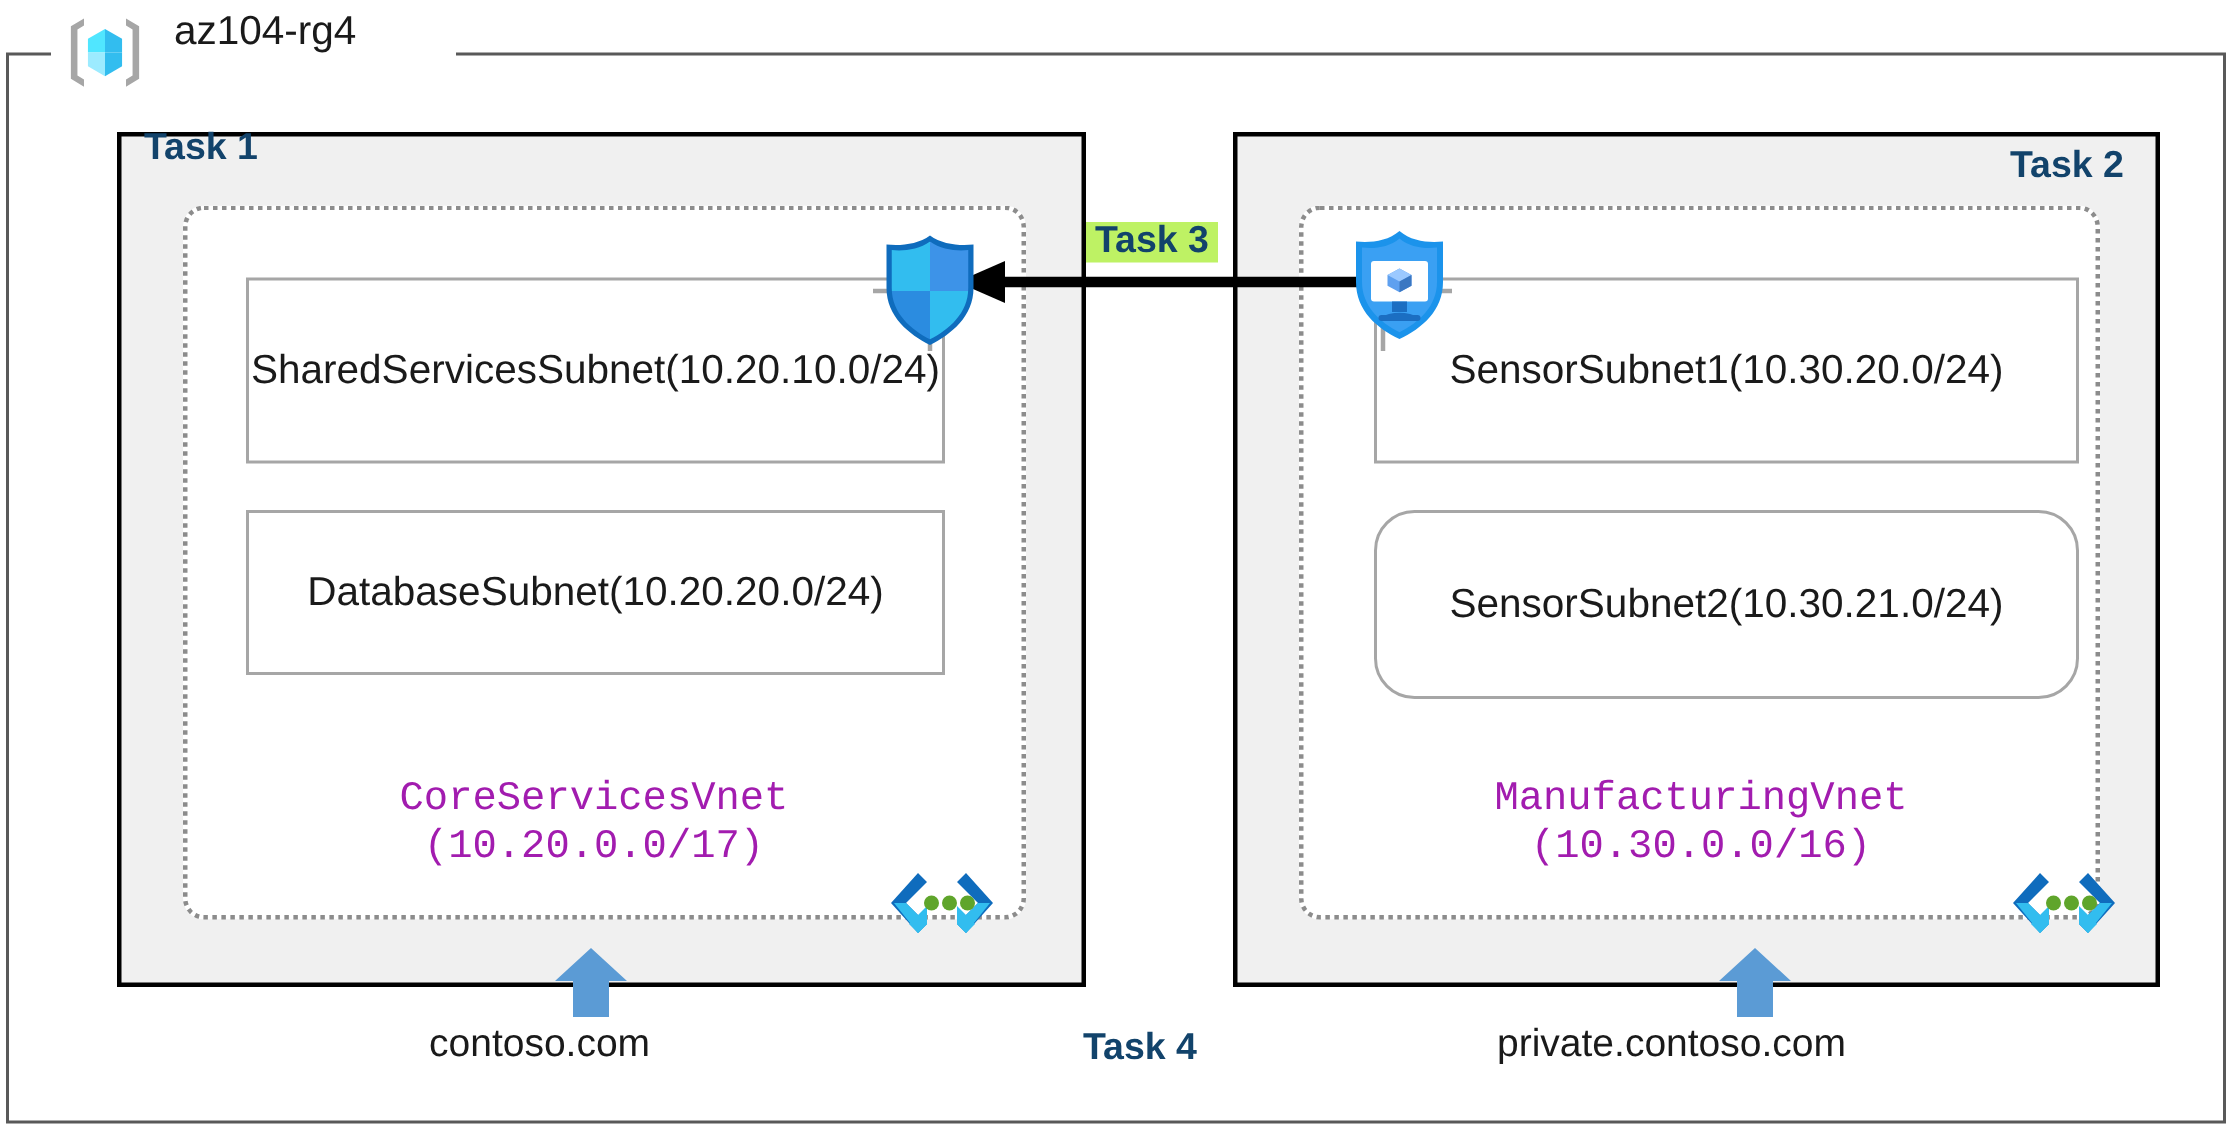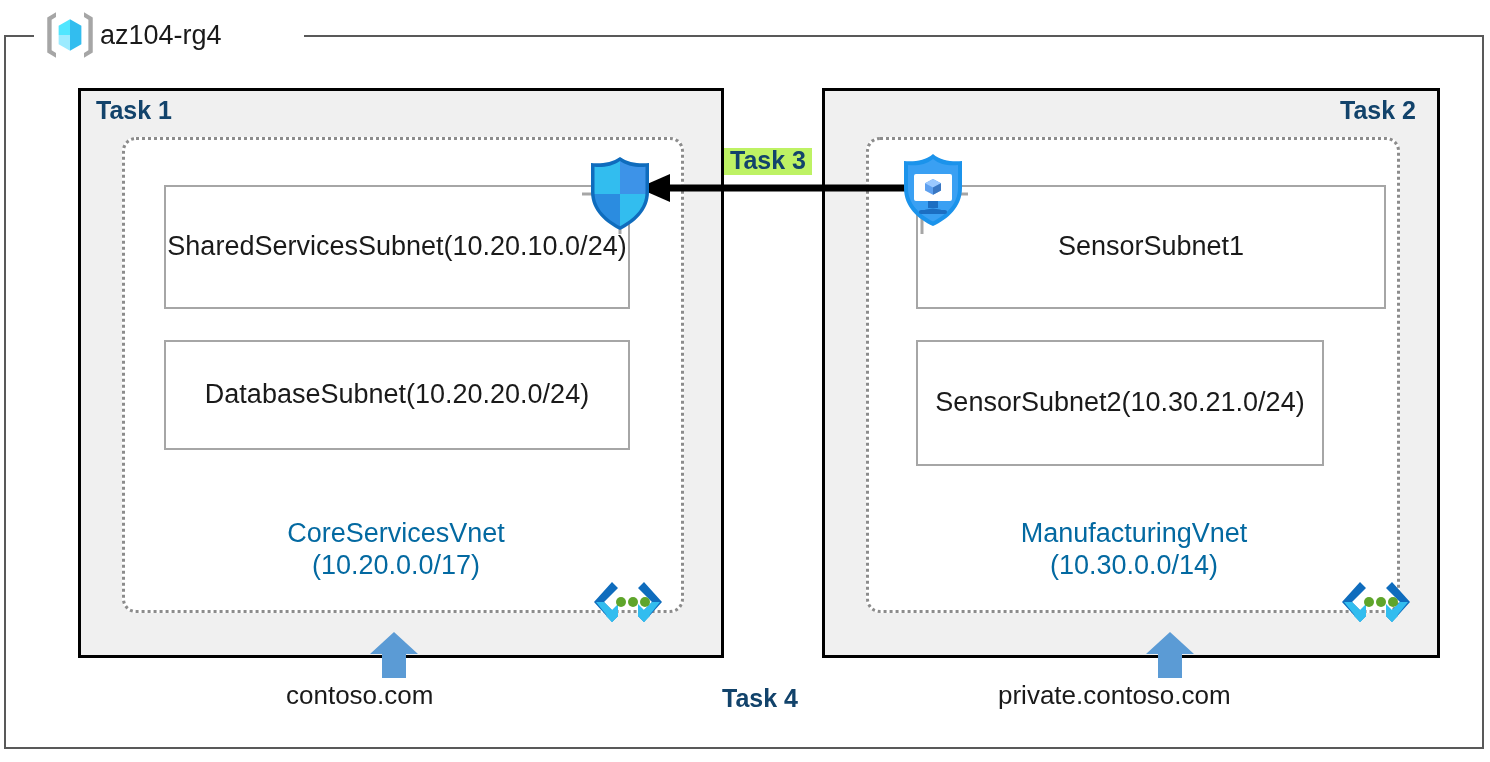--- a/index.html
+++ b/index.html
@@ -35,22 +35,22 @@
     top: 20px;
     width: 270px;
     height: 34px;
     background: #ffffff;
   }
   .rg-title-wrap {
     position: absolute;
     left: 42px;
     top: 7px;
     display: flex;
-    align-items: center;
-    gap: 2px;
+    align-items: flex-start;
+    gap: 18px;
   }
   .rg-icon {
     width: 56px;
     height: 56px;
     display: block;
   }
   .rg-title-text {
     font-size: 27px;
     color: #1a1a1a;
     white-space: nowrap;
@@ -68,21 +68,21 @@
   #task2-box { left: 822px; top: 88px; width: 618px; height: 570px; }
 
   .task-label {
     position: absolute;
     font-size: 25px;
     font-weight: bold;
     color: #12436b;
     white-space: nowrap;
     line-height: 1;
   }
-  #task1-label { left: 96px;  top: 98px; }
+  #task1-label { left: 96px;  top: 86px; }
   #task2-label { left: 1340px; top: 98px; }
   #task3-label {
     left: 724px; top: 148px;
     background: #bef264;
     padding: 0 6px 2px 6px;
     z-index: 6;
   }
   #task4-label { left: 722px; top: 686px; }
 
   
@@ -93,23 +93,24 @@
     background: #ffffff;
     box-sizing: border-box;
   }
   #vnet1-box { left: 122px; top: 137px; width: 562px; height: 476px; }
   #vnet2-box { left: 866px; top: 137px; width: 534px; height: 476px; }
 
   .vnet-caption {
     position: absolute;
     text-align: center;
     font-size: 27px;
-    color: #0369a1;
+    color: #a21caf;
     line-height: 1.18;
     white-space: nowrap;
+    font-family: Liberation Mono, monospace;
   }
   #vnet1-caption { left: 164px; top: 518px; width: 464px; }
   #vnet2-caption { left: 906px; top: 518px; width: 456px; }
 
   
   .subnet-box {
     position: absolute;
     background: #ffffff;
     border: 2px solid #a6a6a6;
     box-sizing: border-box;
@@ -120,21 +121,21 @@
   }
   .subnet-name, .subnet-cidr {
     font-size: 27px;
     color: #1a1a1a;
     line-height: 1.18;
     white-space: nowrap;
   }
   #subnet-shared   { left: 164px; top: 185px; width: 466px; height: 124px; }
   #subnet-database { left: 164px; top: 340px; width: 466px; height: 110px; }
   #subnet-sensor1  { left: 916px; top: 185px; width: 470px; height: 124px; }
-  #subnet-sensor2  { left: 916px; top: 340px; width: 408px; height: 126px; }
+  #subnet-sensor2  { left: 916px; top: 340px; width: 470px; height: 126px; border-radius: 27px; }
 
   
   .icon-abs { position: absolute; display: block; }
   #nsg-shield-icon   { left: 582px;  top: 154px; width: 76px;  height: 80px;  z-index: 7; }
   #vm-shield-icon    { left: 898px;  top: 152px; width: 70px;  height: 82px;  z-index: 7; }
   #vnet1-icon        { left: 592px;  top: 578px; width: 72px;  height: 48px;  z-index: 5; }
   #vnet2-icon        { left: 1340px; top: 578px; width: 72px;  height: 48px;  z-index: 5; }
 
   
   #peering-arrow {
@@ -240,30 +241,31 @@
   </svg>
   <div id="task3-label" class="task-label">Task 3</div>
 
   <div id="task2-box" class="task-box"></div>
   <div id="task2-label" class="task-label">Task 2</div>
 
   <div id="vnet2-box" class="vnet-box"></div>
 
   <div id="subnet-sensor1" class="subnet-box">
     <span class="subnet-name">SensorSubnet1</span>
+    <span class="subnet-cidr">(10.30.20.0/24)</span>
   </div>
 
   <div id="subnet-sensor2" class="subnet-box">
     <span class="subnet-name">SensorSubnet2</span>
     <span class="subnet-cidr">(10.30.21.0/24)</span>
   </div>
 
   <div id="vnet2-caption" class="vnet-caption">
     <div>ManufacturingVnet</div>
-    <div>(10.30.0.0/14)</div>
+    <div>(10.30.0.0/16)</div>
   </div>
 
   <svg id="vnet2-icon" class="icon-abs" viewBox="0 0 72 48">
     <path d="M20 4 L26 10 L12 24 L26 38 L20 44 L2 24 Z" fill="#0f6cbd"></path>
     <path d="M20 44 L14 38 L26 26 L26 38 Z" fill="#32bdef"></path>
     <path d="M4 24 L12 24 L26 38 L20 44 Z" fill="#32bdef"></path>
     <path d="M52 4 L46 10 L60 24 L46 38 L52 44 L70 24 Z" fill="#0f6cbd"></path>
     <path d="M52 44 L58 38 L46 26 L46 38 Z" fill="#32bdef"></path>
     <path d="M68 24 L60 24 L46 38 L52 44 Z" fill="#32bdef"></path>
     <circle cx="29" cy="24" r="5" fill="#5fa52b"></circle>

